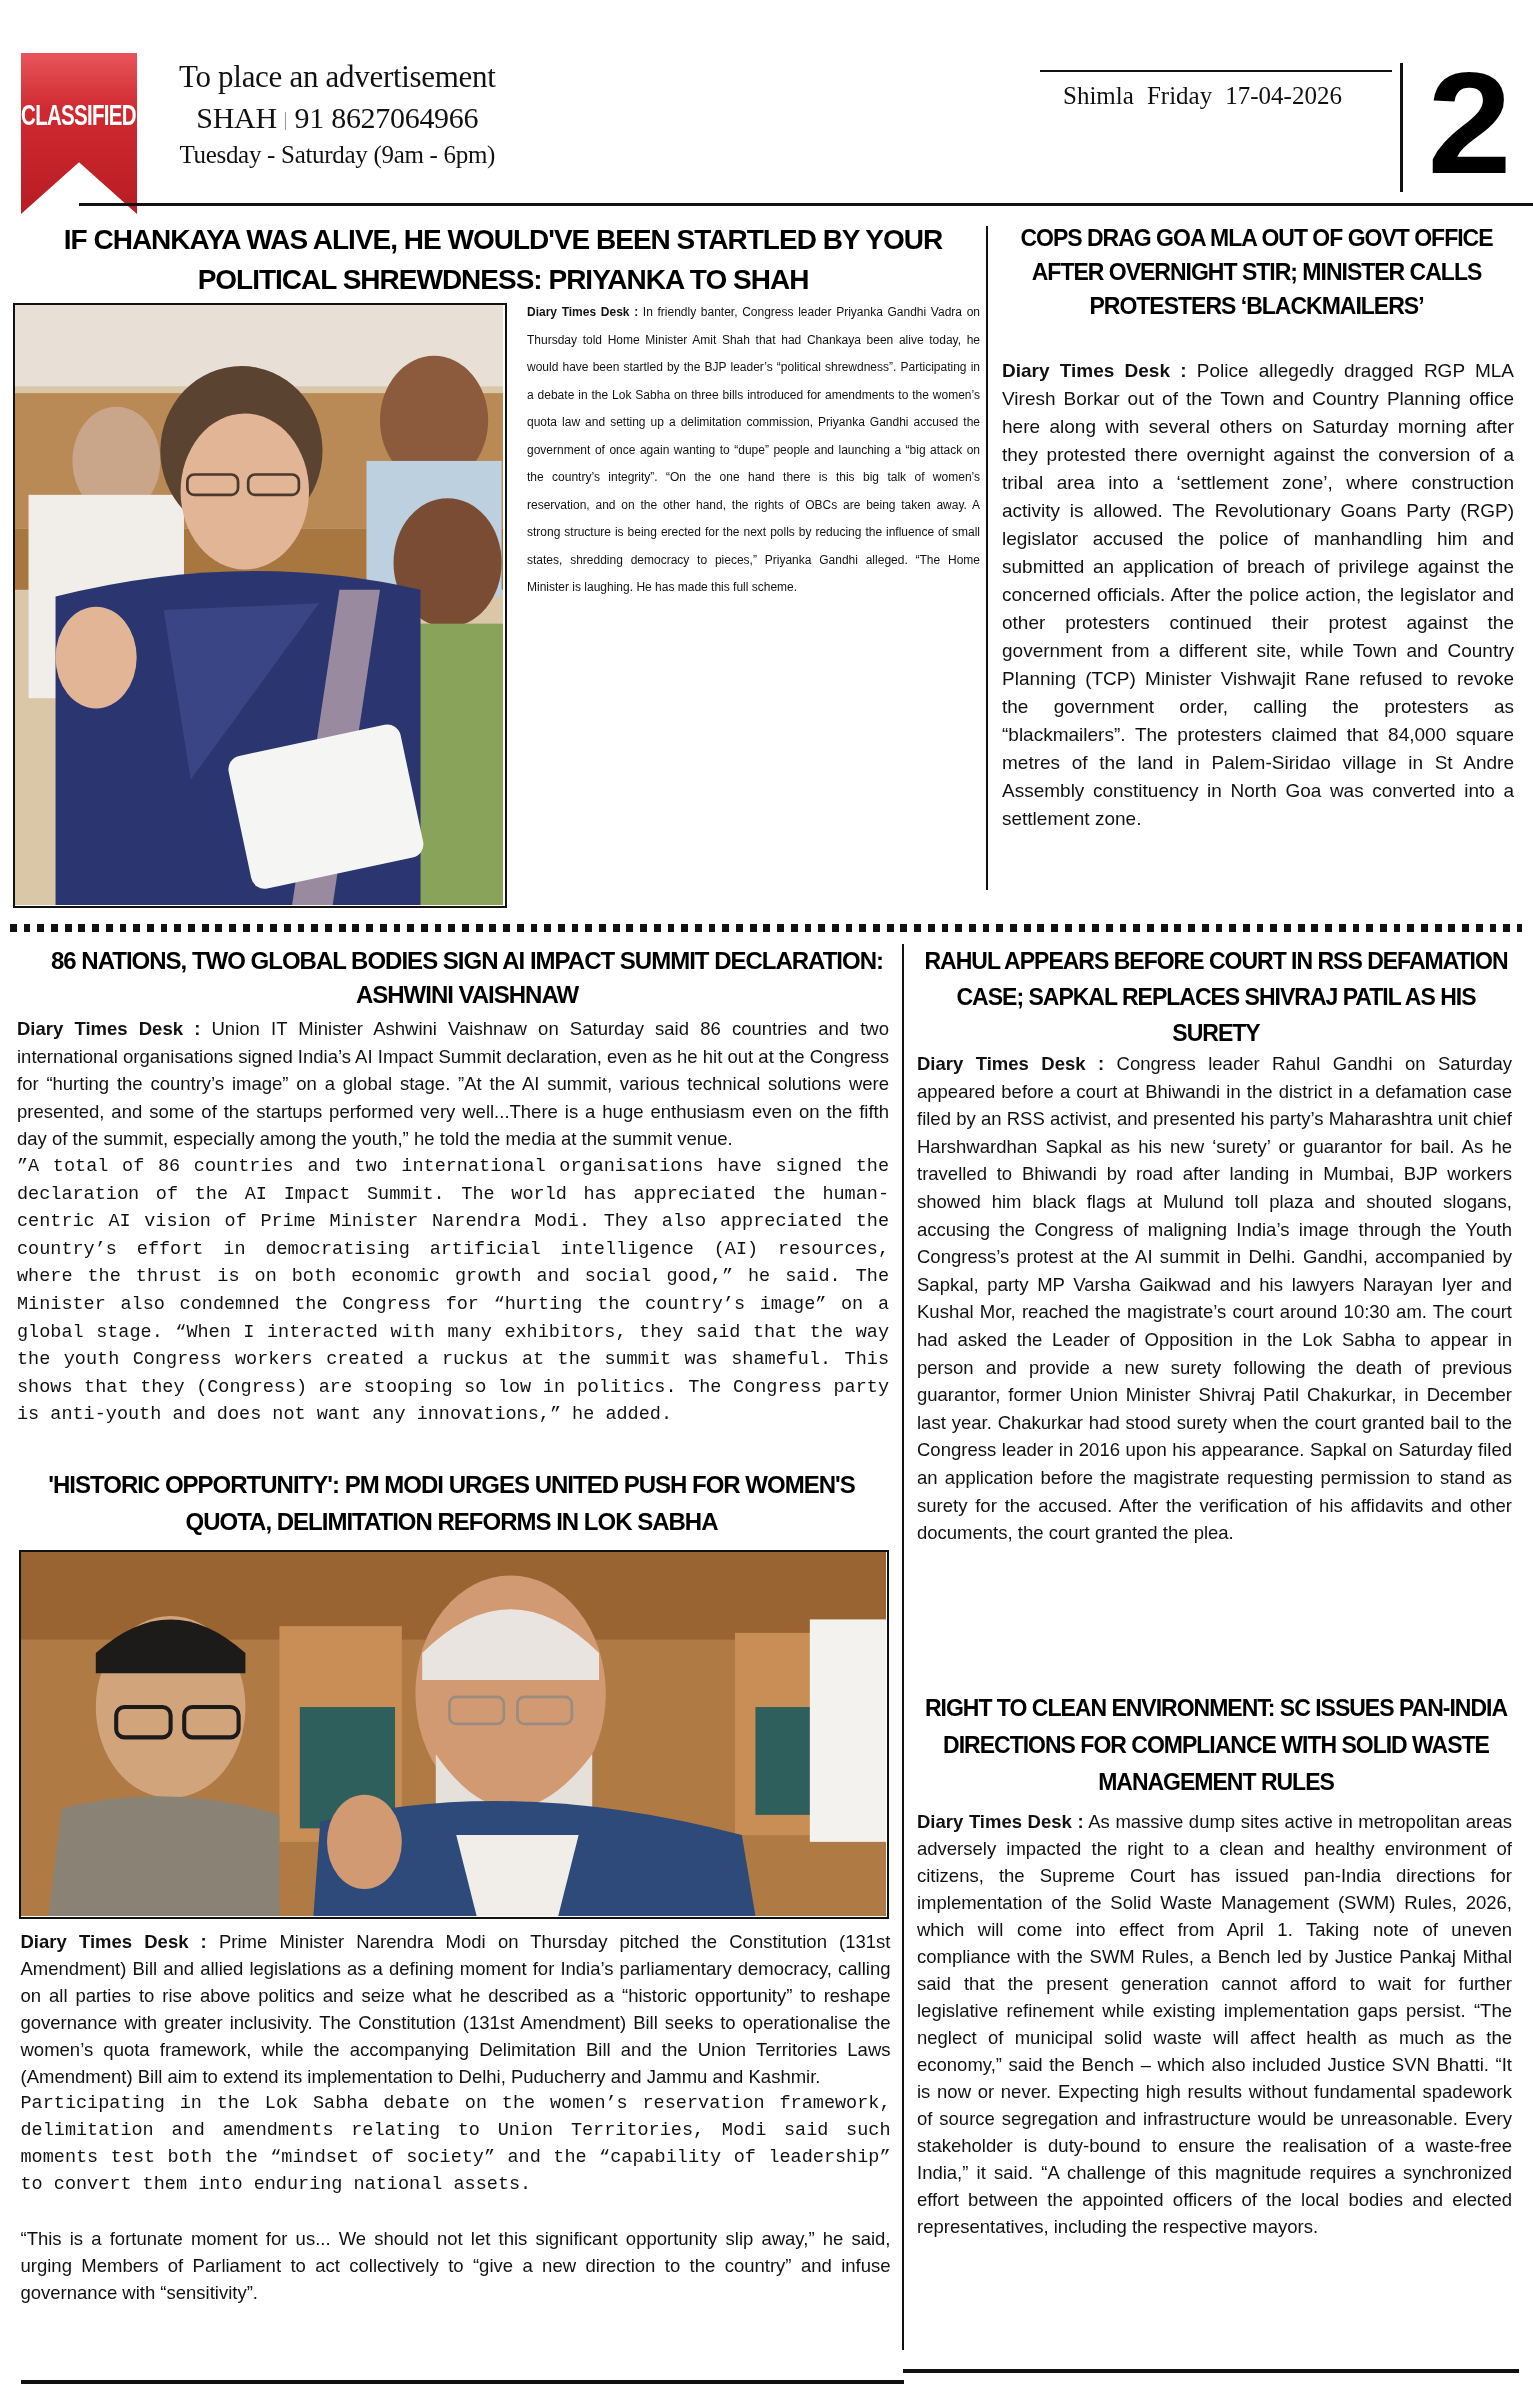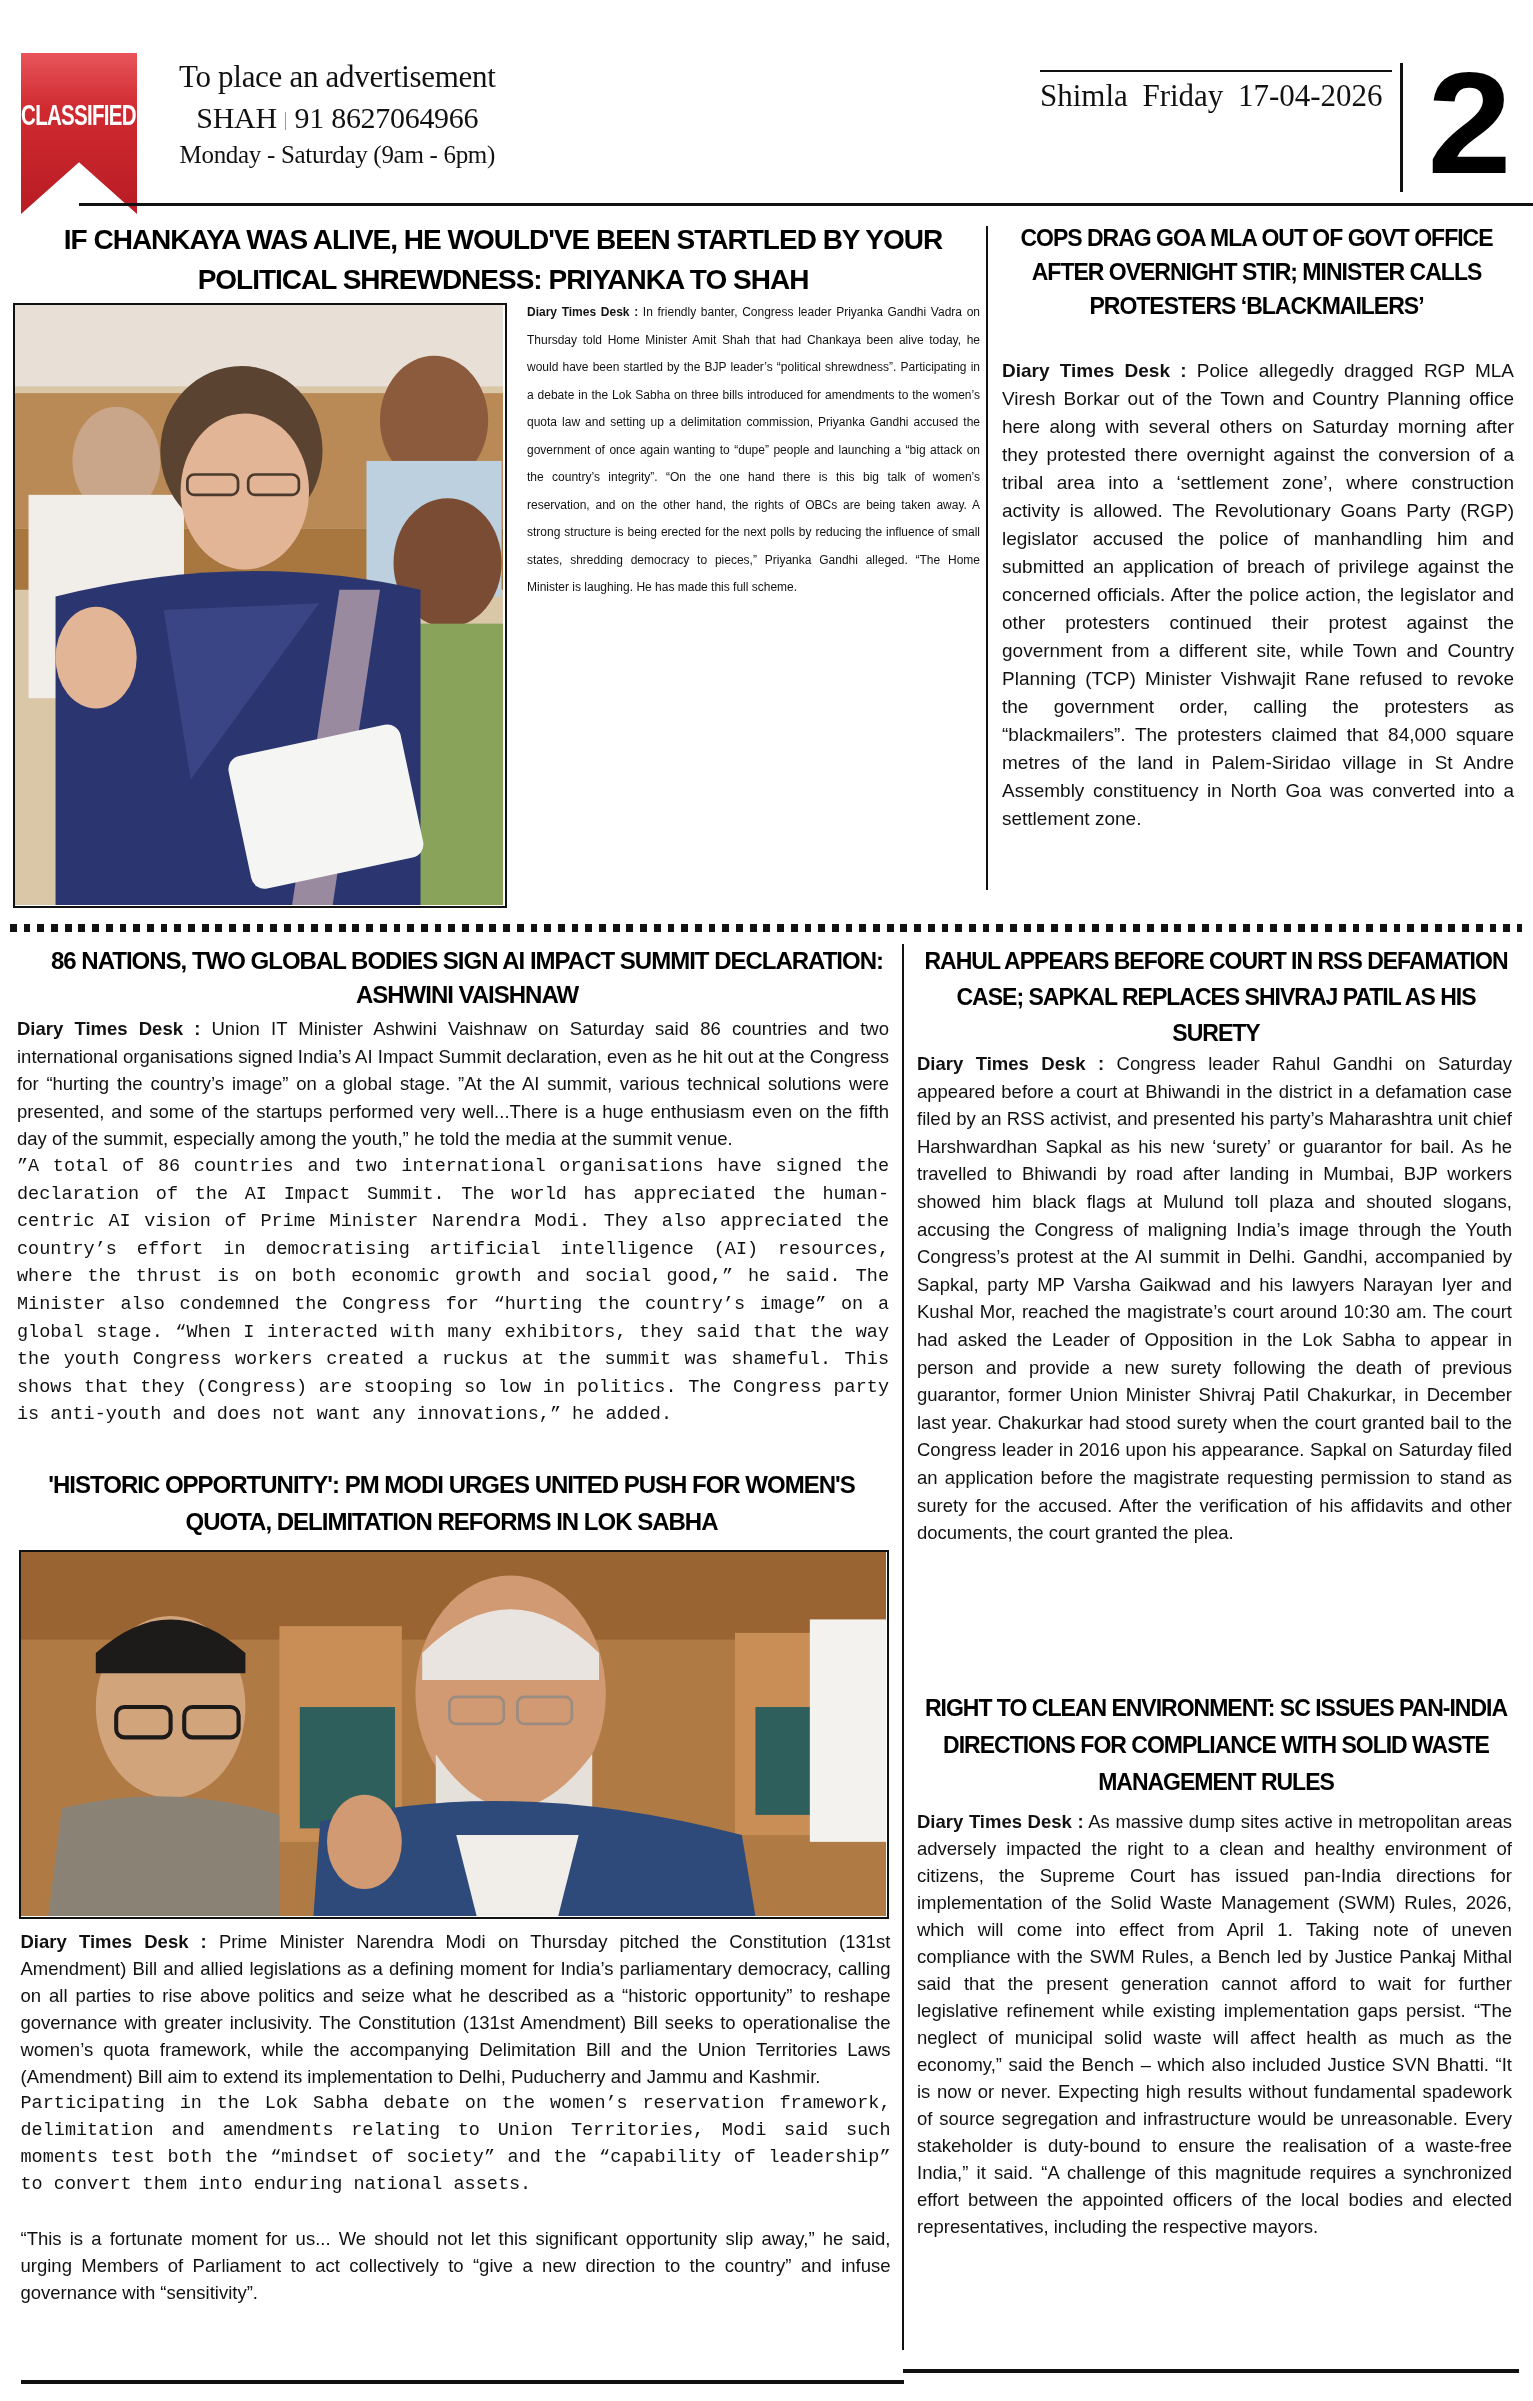--- a/index.html
+++ b/index.html
@@ -17,21 +17,21 @@
 
   .ad-block { left: 179px; top: 57px; font-family: "Liberation Serif", "DejaVu Serif", serif; color: #111; text-align: center; }
   .ad-line1 { font-size: 31px; line-height: 40px; letter-spacing: -0.3px; }
   .ad-line2 { font-size: 30px; line-height: 41px; letter-spacing: -0.3px; }
   .ad-line3 { font-size: 25px; line-height: 34px; letter-spacing: -0.3px; }
   .ad-line2 .sep { display: inline-block; width: 1.4px; height: 18px; background: #999; margin: 0 8.2px; vertical-align: middle; }
 
   .masthead { left: 1040px; top: 63px; width: 352px; font-family: "Liberation Serif", "DejaVu Serif", serif; }
   .masthead-title { font-size: 56px; line-height: 59px; letter-spacing: 0.7px; white-space: nowrap; }
   .masthead-rule { width: 100%; height: 2.7px; background: #111; margin-top: 6.8px; }
-  .masthead-meta { font-size: 31px; line-height: 41px; margin-top: 2.7px; white-space: nowrap; word-spacing: 6.8px; }
+  .masthead-meta { font-size: 25px; line-height: 41px; margin-top: 2.7px; white-space: nowrap; word-spacing: 6.8px; margin-left: 23px; }
   .masthead-vbar { left: 1400px; top: 63px; width: 2.7px; height: 129px; background: #111; }
   .page-num { left: 1418px; top: 48px; width: 103px; height: 151px; font-family: "Liberation Sans", sans-serif;
     font-weight: 700; font-size: 144px; line-height: 151px; text-align: center; color: #000; transform: scaleX(1.05); }
 
   .header-rule { left: 79px; top: 203px; width: 1455px; height: 3.4px; background: #111; }
 
   
   .headline { font-family: "Liberation Sans", "DejaVu Sans", sans-serif; font-weight: 700; text-align: center;
     text-transform: uppercase; color: #000; letter-spacing: -1px; }
   .body-text { font-family: "Liberation Sans", "DejaVu Sans", sans-serif; text-align: justify; color: #111; }
@@ -91,21 +91,21 @@
     <polygon points="0,0 6,-4 164,-4 170,0" fill="#8e1218"></polygon>
   </svg>
   <div class="ribbon-label">CLASSIFIED</div>
 </div>
 
 <div class="abs ad-block">
   <div class="ad-line1">To place an advertisement</div>
   <div class="ad-line2">
     <span>SHAH</span><span class="sep"></span><span>91 8627064966</span>
   </div>
-  <div class="ad-line3">Monday - Saturday (9am - 6pm)</div>
+  <div class="ad-line3">Tuesday - Saturday (9am - 6pm)</div>
 </div>
 
 <div class="abs masthead">
   <div class="masthead-rule"></div>
   <div class="masthead-meta">
     <span>Shimla</span>
     <span>Friday</span>
     <span>17-04-2026</span>
   </div>
 </div>

